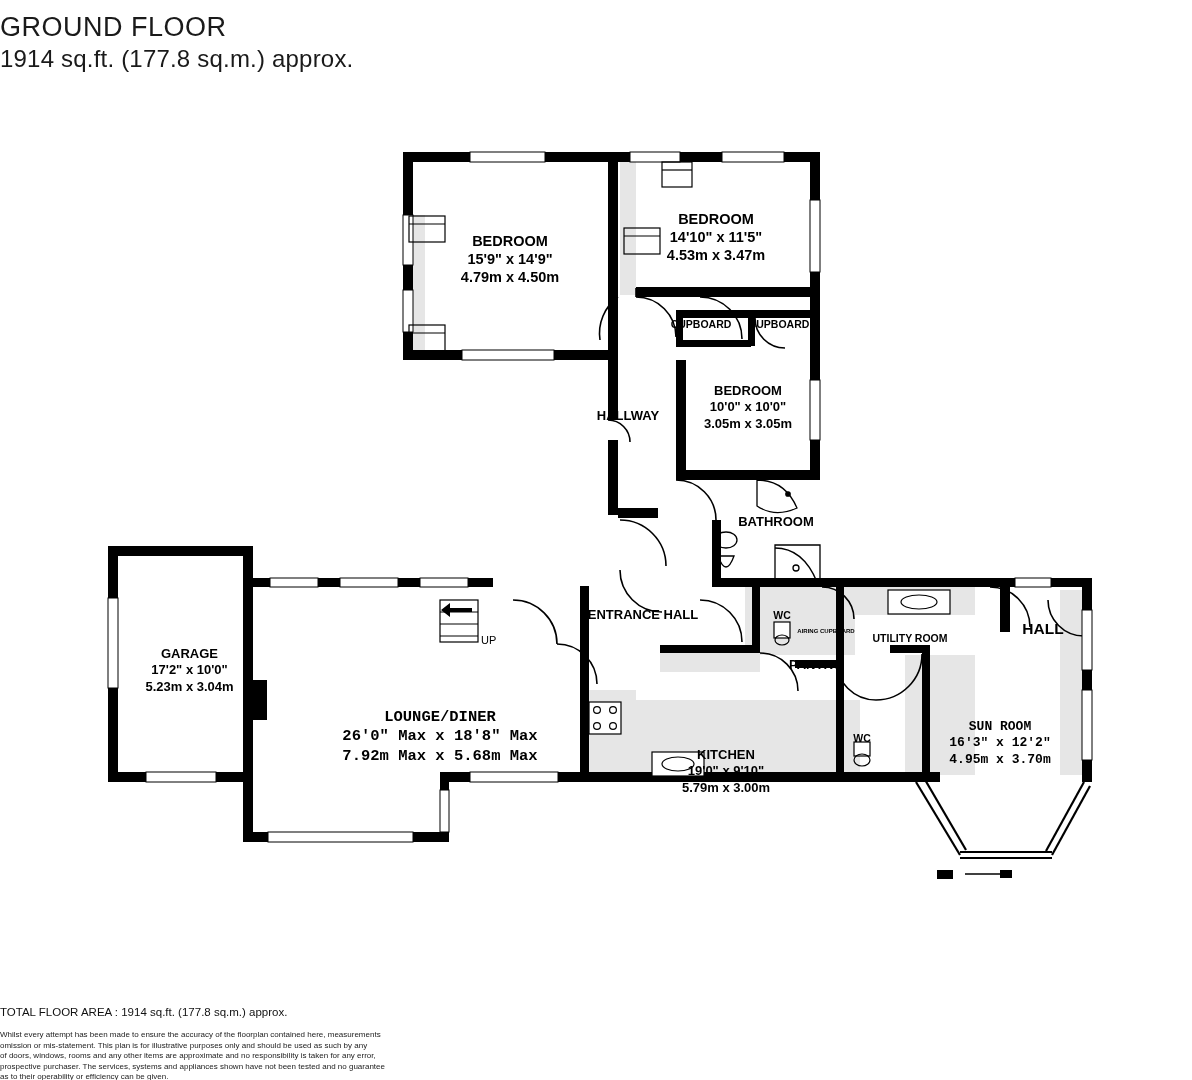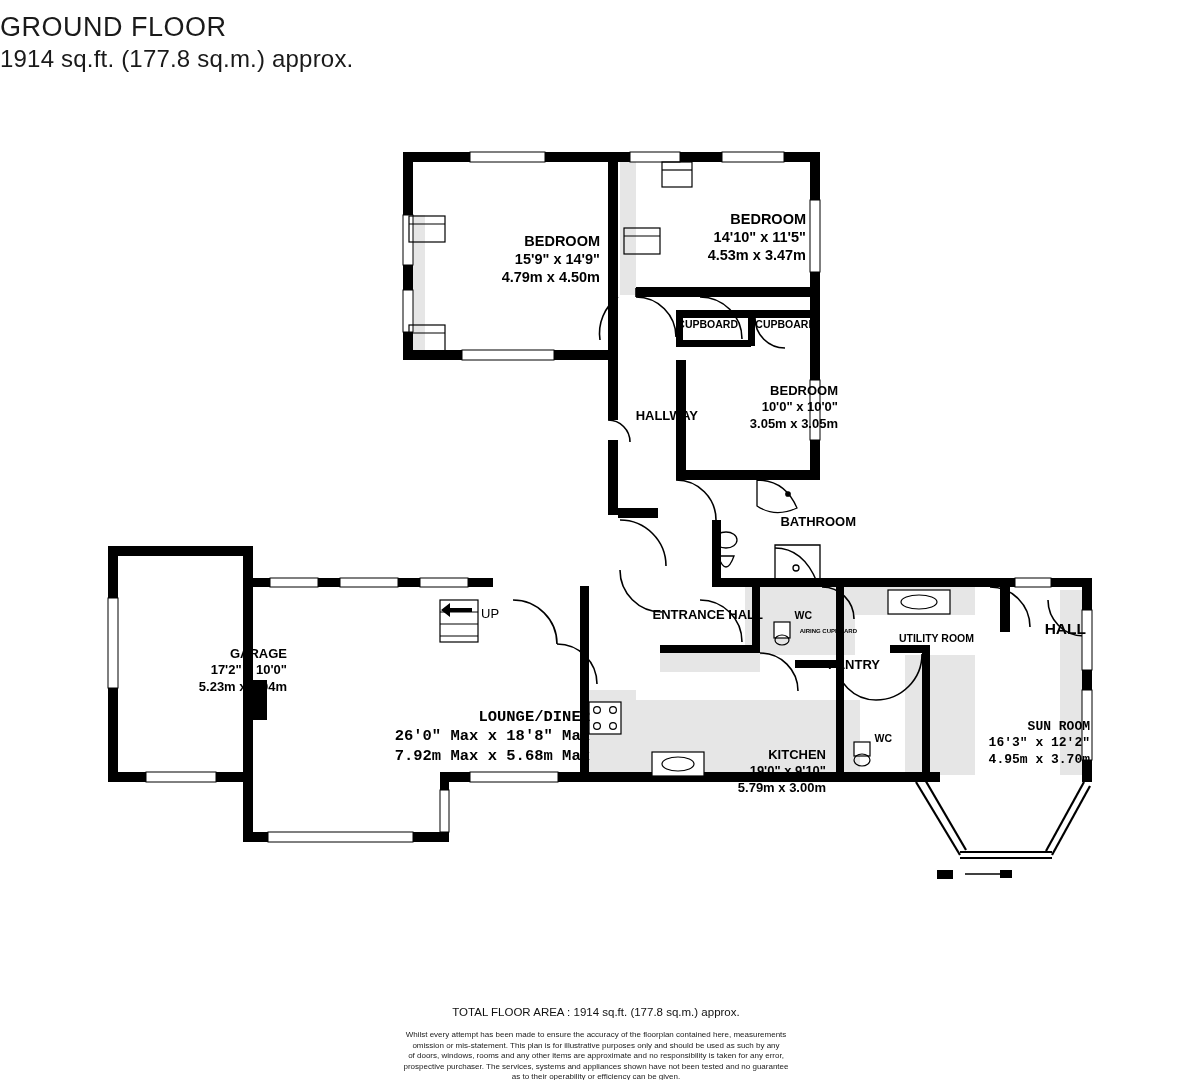--- a/index.html
+++ b/index.html
@@ -35,42 +35,43 @@
     color: #1a1a1a;
   }
   .title-sub {
     font-size: 24px;
     letter-spacing: 0.2px;
     color: #1a1a1a;
     margin-top: 2px;
   }
   .room-label {
     position: absolute;
-    text-align: right;
+    text-align: center;
     font-weight: bold;
     line-height: 1.25;
     white-space: nowrap;
   }
   .room-label .rl-name { display: block; }
   .room-label .rl-dim { display: block; }
   .rl-18 { font-size: 15.5px; }
   .rl-16 { font-size: 14.5px; }
   .rl-14 { font-size: 13px; }
   .rl-11 { font-size: 10.5px; }
   .rl-7  { font-size: 6px; }
   .lbl-upstair {
     position: absolute;
-    font-size: 13px;
+    font-size: 11px;
     font-weight: normal;
+    margin-top: 28px;
   }
   .footer {
     position: absolute;
     left: 0;
     width: 1192px;
-    text-align: center;
+    text-align: left;
   }
   .footer-total {
     font-size: 11.5px;
     color: #111;
   }
   .footer-disclaimer {
     font-size: 8px;
     line-height: 1.32;
     color: #222;
     margin-top: 6px;

